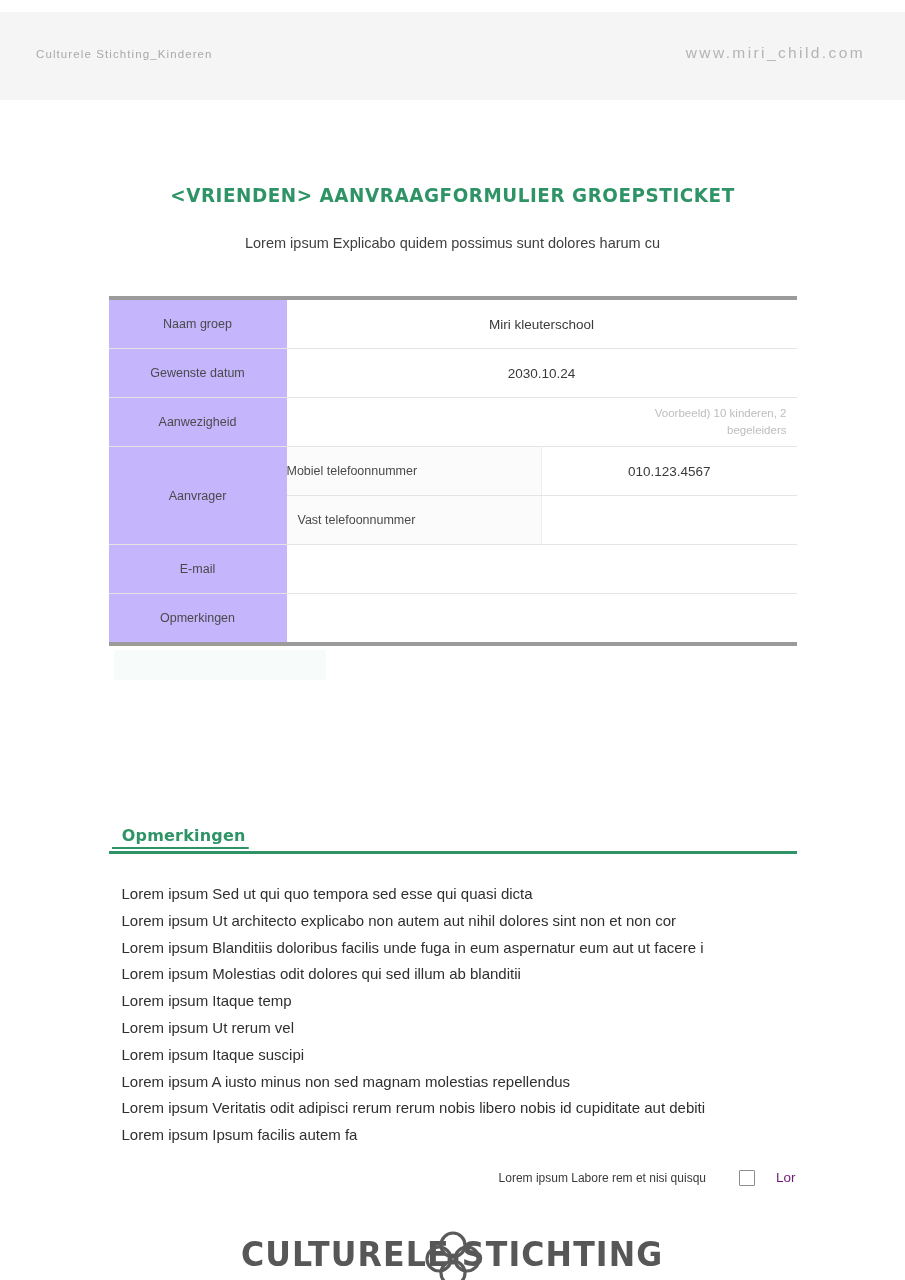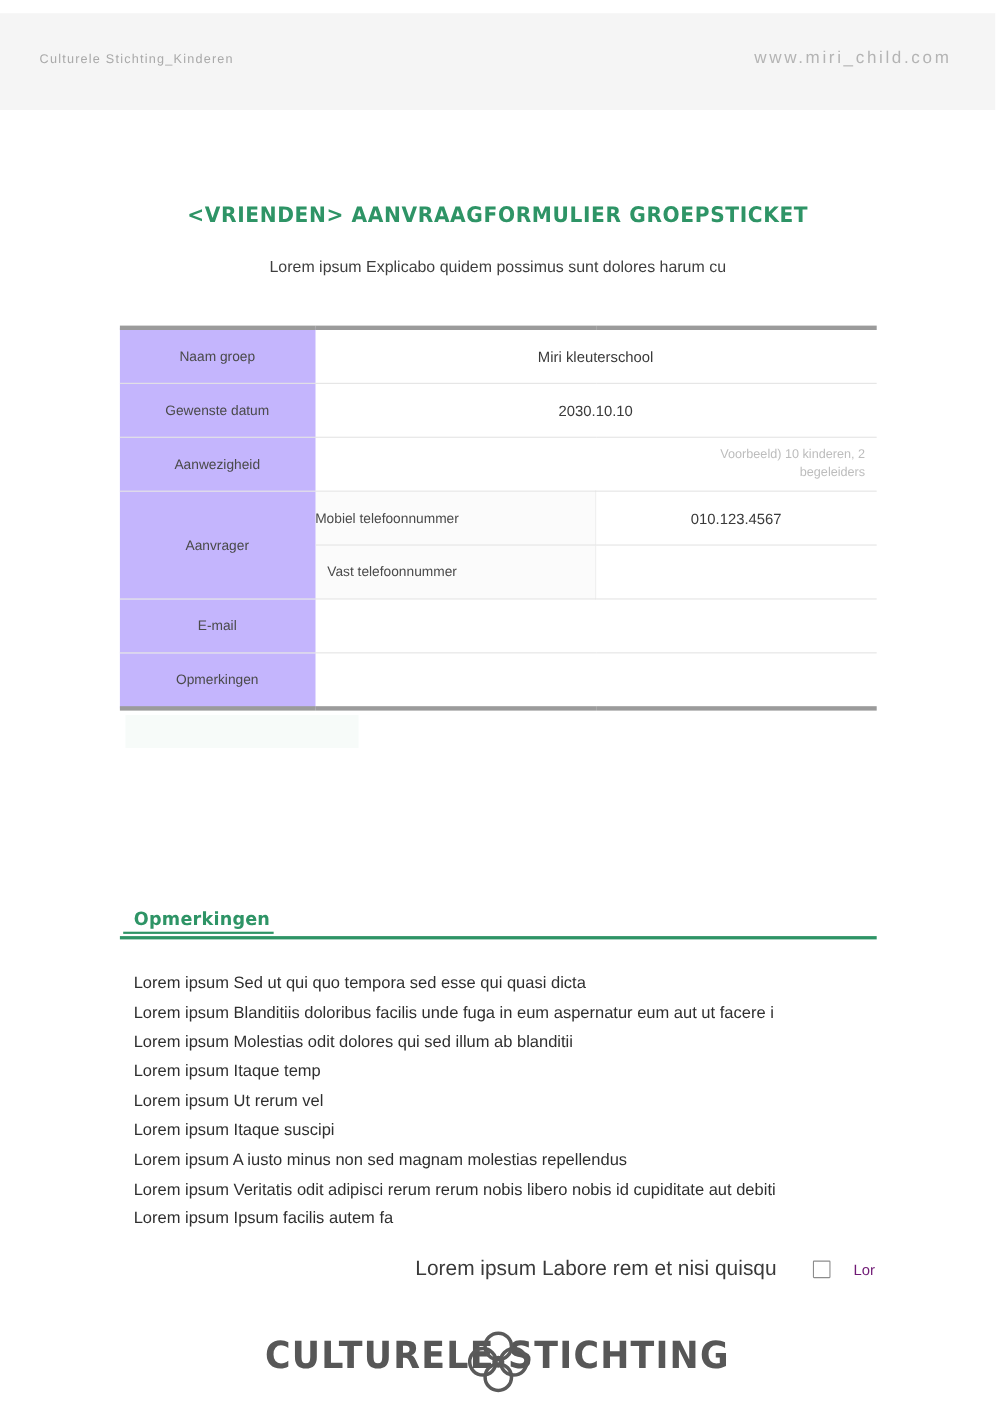--- a/index.html
+++ b/index.html
@@ -182,21 +182,21 @@
   
   .consent {
     width: 688px;
     margin: 21px auto 0 auto;
     display: flex;
     justify-content: flex-end;
     align-items: center;
     padding-right: 2px;
   }
   .consent-text {
-    font-size: 19px;
+    font-size: 12px;
     color: #3a3a3a;
   }
   .checkbox {
     width: 14px;
     height: 14px;
     border: 1.4px solid #8c8c8c;
     border-radius: 1px;
     margin-left: 33px;
     background: #fff;
     flex: none;
@@ -253,21 +253,21 @@
   <div class="table-wrap">
     <table class="form">
       <tbody>
         <tr>
           <td class="lbl">Naam groep</td>
           <td class="val" colspan="2">Miri kleuterschool</td>
         </tr>
 
         <tr>
           <td class="lbl">Gewenste datum</td>
-          <td class="val" colspan="2">2030.10.10</td>
+          <td class="val" colspan="2">2030.10.24</td>
         </tr>
 
         <tr>
           <td class="lbl">Aanwezigheid</td>
           <td class="val ph" colspan="2"><span class="phtext">Voorbeeld) 10 kinderen, 2 begeleiders</span></td>
         </tr>
 
         <tr>
           <td class="lbl" rowspan="2">Aanvrager</td>
           <td class="sublbl">Mobiel telefoonnummer</td>
@@ -291,20 +291,21 @@
       </tbody>
     </table>
     <div class="ghost"></div>
   </div>
 
   <div class="notes">
     <div><span class="notes-head">Opmerkingen</span></div>
     <div class="notes-rule"></div>
     <ul class="notes-list">
       <li>Lorem ipsum Sed ut qui quo tempora sed esse qui quasi dicta</li>
+      <li>Lorem ipsum Ut architecto explicabo non autem aut nihil dolores sint non et non cor</li>
       <li>Lorem ipsum Blanditiis doloribus facilis unde fuga in eum aspernatur eum aut ut facere i</li>
       <li>Lorem ipsum Molestias odit dolores qui sed illum ab blanditii</li>
       <li>Lorem ipsum Itaque temp</li>
       <li>Lorem ipsum Ut rerum vel</li>
       <li>Lorem ipsum Itaque suscipi</li>
       <li>Lorem ipsum A iusto minus non sed magnam molestias repellendus</li>
       <li>Lorem ipsum Veritatis odit adipisci rerum rerum nobis libero nobis id cupiditate aut debiti</li>
       <li>Lorem ipsum Ipsum facilis autem fa</li>
     </ul>
   </div>

